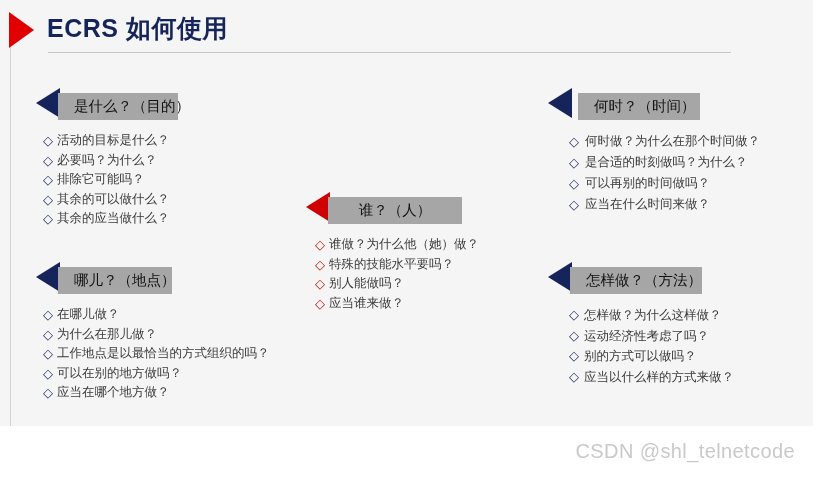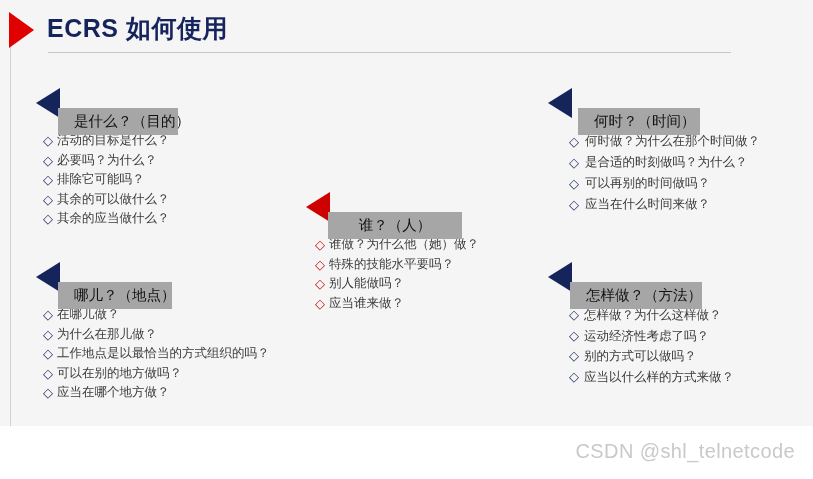--- a/index.html
+++ b/index.html
@@ -56,21 +56,21 @@
     position:absolute;
     left:0;top:0;
     width:0;height:0;
     border-top:15px solid transparent;
     border-bottom:15px solid transparent;
     border-right:24px solid #16245c;
   }
   .arrow.red{border-right-color:#cf0000;}
   .label-box{
     position:absolute;
-    left:22px;top:20px;
+    left:22px;top:5px;
     height:27px;
     background:#a6a6a6;
     color:#111111;
     font-size:14.5px;
     line-height:27px;
     padding:0 14px 0 16px;
     white-space:nowrap;
     box-sizing:border-box;
   }
   .label-box.centered{text-align:center;}

